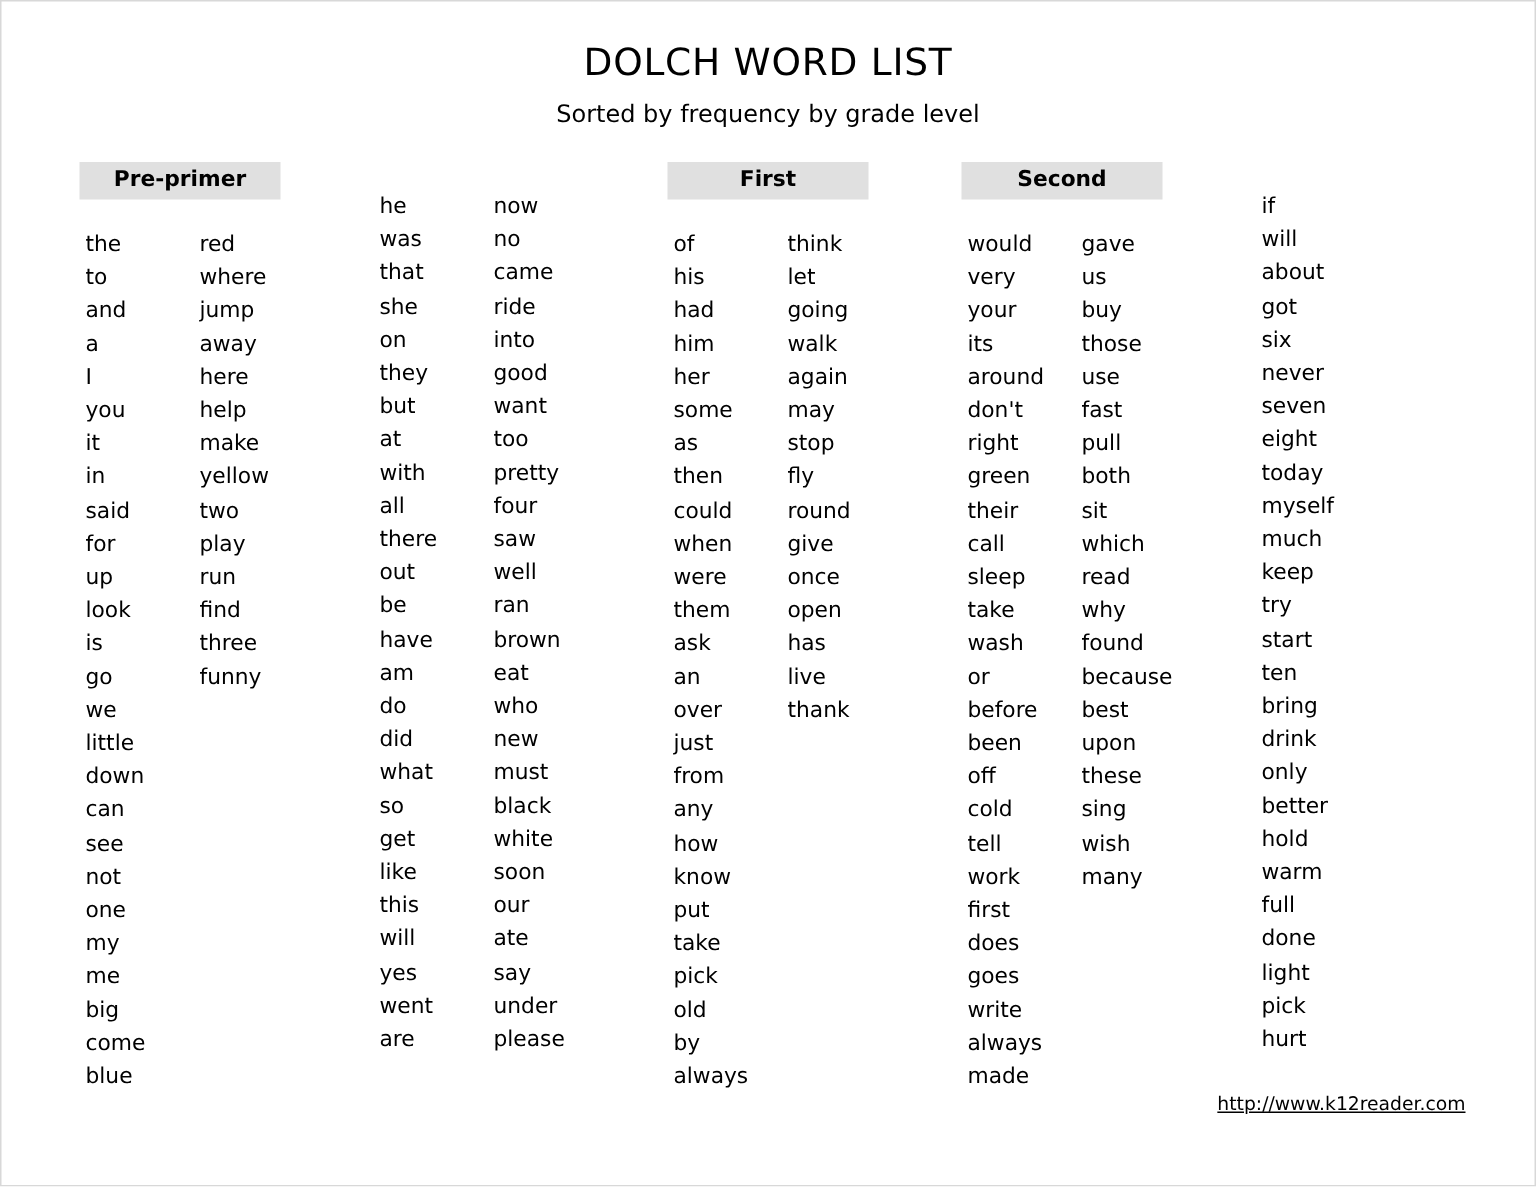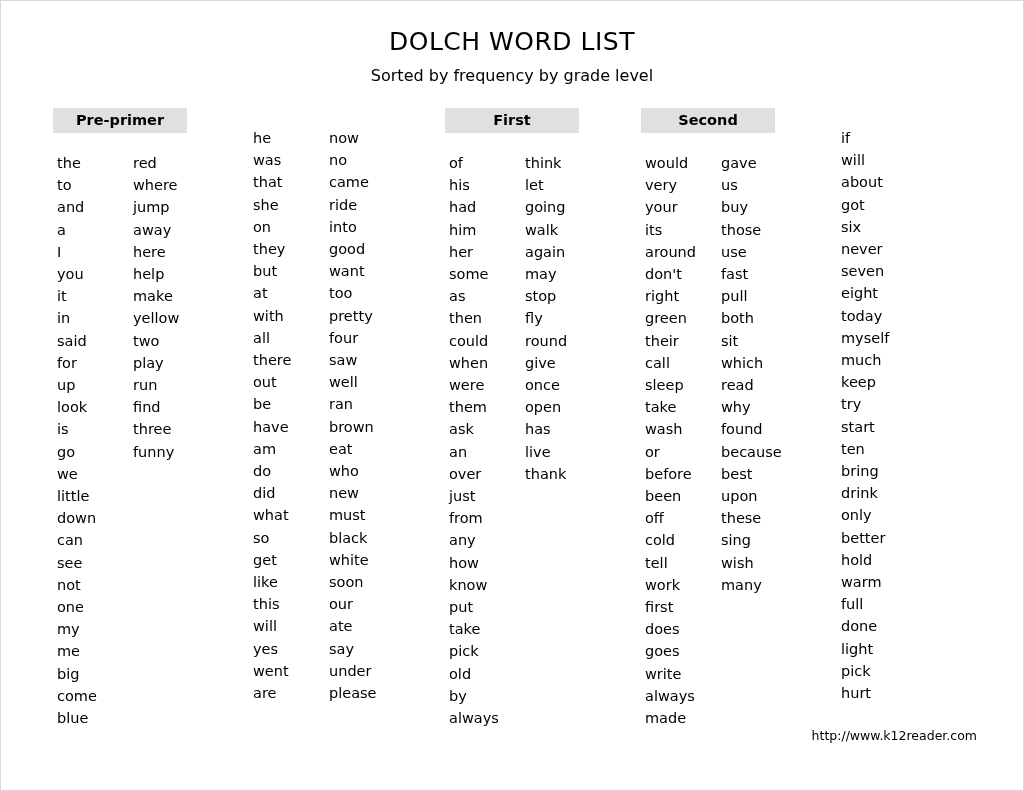--- a/index.html
+++ b/index.html
@@ -74,20 +74,21 @@
     font-size: 14.5px;
     line-height: 22.2px;
     padding-left: 12px;
     white-space: nowrap;
   }
   .footer {
     position: absolute;
     right: 46px;
     bottom: 47px;
     font-size: 12.5px;
+    text-decoration: underline;
   }
 </style>
 </head>
 <body>
 
 <div class="page">
 
   <div class="title">DOLCH WORD LIST</div>
   <div class="subtitle">Sorted by frequency by grade level</div>
 

